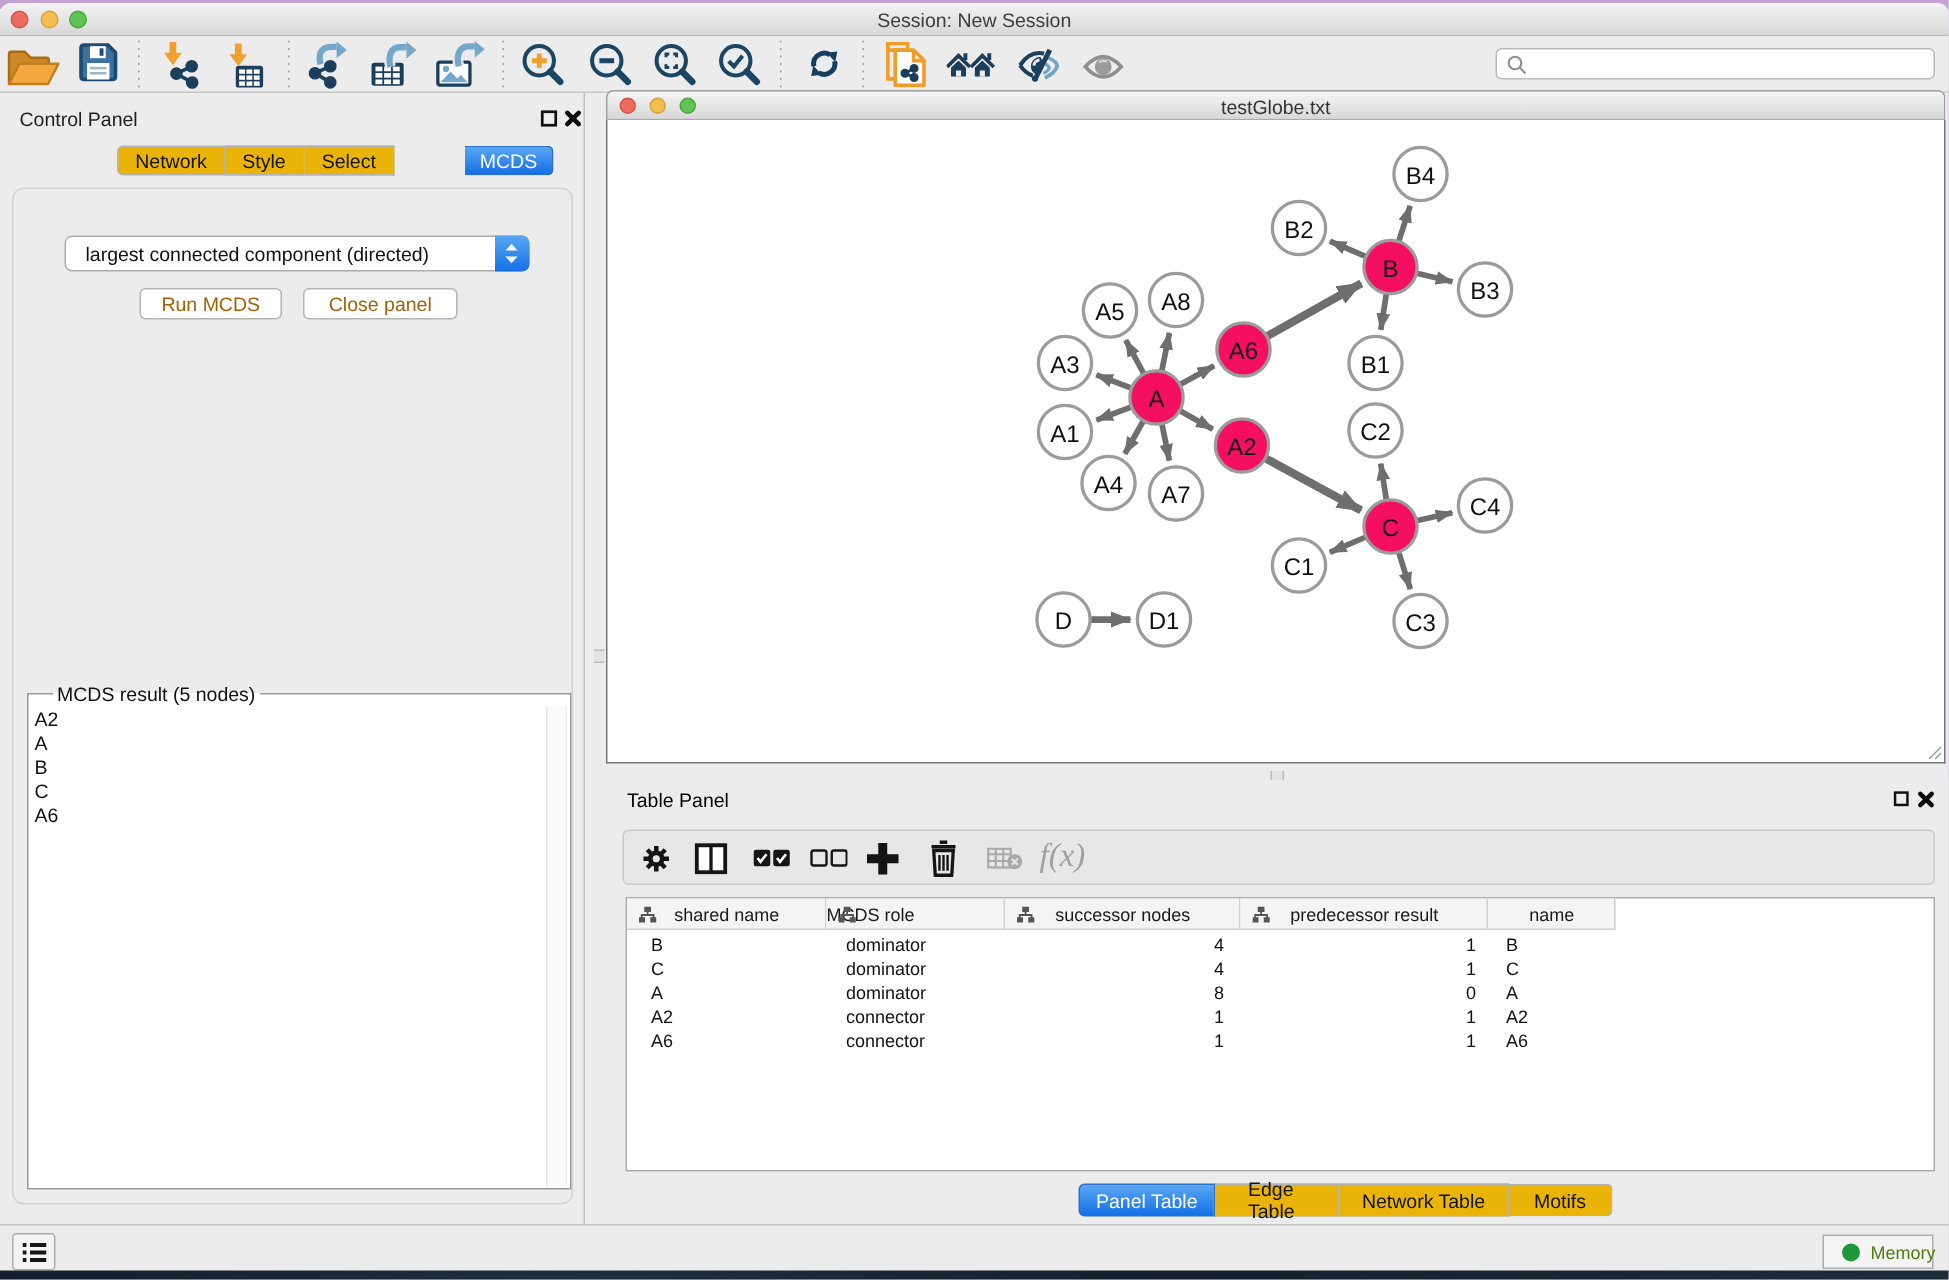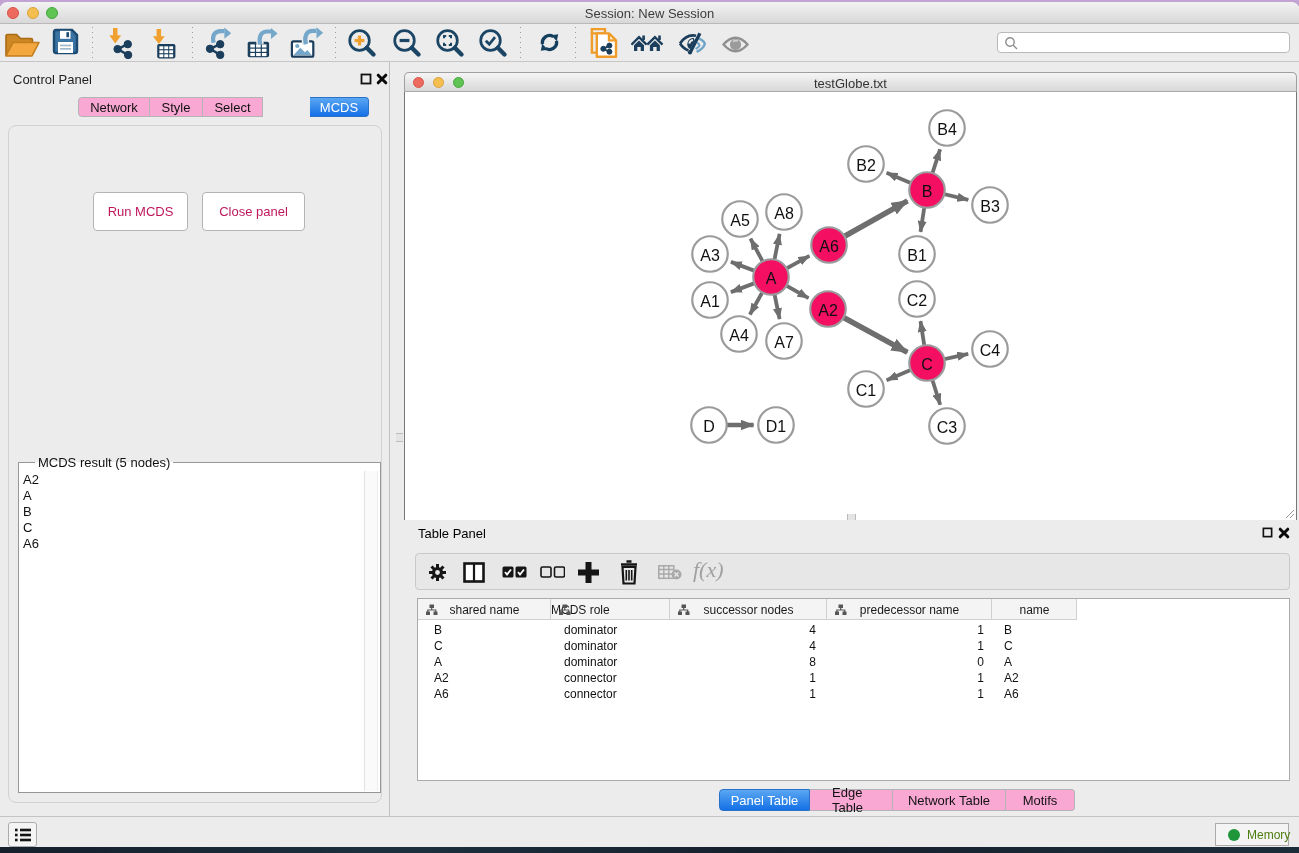--- a/index.html
+++ b/index.html
@@ -23,44 +23,44 @@
   .tbsep { position:absolute; top:3px; height:32px; width:1px;
     background-image:linear-gradient(#9a9a9a 30%, rgba(0,0,0,0) 0%);
     background-size:1px 5px; background-repeat:repeat-y; }
   #toolbar svg { position:absolute; }
   #search { position:absolute; left:997px; top:32px; width:293px; height:21px;
     background:#fff; border:1px solid #b9b9b9; border-radius:4px; }
   
   #cp { position:absolute; left:0; top:62px; width:390px; height:754px; background:#ececec; border-right:1px solid #c0c0c0;}
   #cp .ptitle { position:absolute; left:13px; top:10px; font-size:13px; color:#1e1e1e; }
   #cpTabs { position:absolute; left:78px; top:35px; height:20px; display:flex; font-size:13px; }
-  .seg { border:1px solid #b4b4b4; border-left:none; background:#f9a8d4; color:#111;
+  .seg { border:1px solid #b4b4b4; border-left:none; background:#eab308; color:#111;
     display:flex; align-items:center; justify-content:center; height:20px; }
   .seg.first { border-left:1px solid #b4b4b4; border-radius:4px 0 0 4px; }
   .seg.last  { border-radius:0 4px 4px 0; }
   .seg.sel { background:linear-gradient(#5aa7f2,#1470e6); color:#fff; border-color:#2a71c8;margin-left:47px; }
   #cpPanel { position:absolute; left:8px; top:63px; width:374px; height:678px;
     background:#ececec; border:1px solid #d2d2d2; border-radius:8px; }
   #optlabel { position:absolute; left:0; width:100%; top:74px; text-align:center; font-size:13px; color:#111; }
   #dropdown { position:absolute; left:43px; top:95px; width:310px; height:24px;
     background:#fff; border:1px solid #ababab; border-radius:5px; font-size:13px; color:#111; }
   #dropdown .txt { position:absolute; left:13px; top:4px; }
   #dropdown .btn { position:absolute; right:-1px; top:-1px; width:23px; height:24px;
     background:linear-gradient(#5aa7f2,#1470e6); border-radius:0 5px 5px 0; }
   #dropdown .btn svg { position:absolute; left:4px; top:3px; }
-  .pbtn { position:absolute; height:39px; background:#fff;
-    border:1px solid #b4b4b4; border-radius:4px; font-size:13px; color:#be185d;
+  .pbtn { position:absolute; height:21px; background:#fff;
+    border:1px solid #b4b4b4; border-radius:4px; font-size:13px; color:#a16207;
     display:flex; align-items:center; justify-content:center; }
   fieldset { position:absolute; left:18px; top:393px; width:363px; height:338px;
     background:#fff; border:1px solid #979797; }
   legend { font-size:13px; color:#111; margin-left:16px; padding:0 3px; }
   #mcdsList { position:absolute; left:4px; top:2px; font-size:13px; color:#111; line-height:16px; }
   #listSB { position:absolute; right:2px; top:1px; bottom:1px; width:14px; background:#fafafa; border-left:1px solid #e3e3e3; border-right:1px solid #eee;}
   
-  #nw { position:absolute; left:404px; top:72px; width:893px; height:449px; }
+  #nw { position:absolute; left:404px; top:60px; width:893px; height:449px; }
   #nwTitle { position:absolute; left:0; top:0; width:100%; height:20px;
     background:linear-gradient(#f5f5f5,#d8d8d8); border:1px solid #9f9f9f; border-bottom:1px solid #aaa;
     border-radius:5px 5px 0 0; }
   #nwTitle .t1 { left:8px; top:4px; width:11px; height:11px; background:#ee6a5f; border:1px solid #d45549;}
   #nwTitle .t2 { left:28px; top:4px; width:11px; height:11px; background:#f5bf4f; border:1px solid #d9a13e;}
   #nwTitle .t3 { left:48px; top:4px; width:11px; height:11px; background:#5fc454; border:1px solid #45a73c;}
   #nwTitle .title { position:absolute; left:0; right:0; top:3px; text-align:center; font-size:13px; color:#333; }
   #canvas { position:absolute; left:0; top:20px; width:893px; height:429px;
     background:#fff; border:1px solid #777; border-top:none; }
   
@@ -286,20 +286,29 @@
     <svg style="position:absolute; left:376px; top:11px;" width="12" height="12" viewBox="0 0 12 12">
       <path d="M2.2 2.2 L9.8 9.8 M9.8 2.2 L2.2 9.8" stroke="#0a0a0a" stroke-width="3" stroke-linecap="round"></path>
     </svg>
     <div id="cpTabs">
       <div class="seg first" style="width:72px;">Network</div>
       <div class="seg" style="width:53px;">Style</div>
       <div class="seg" style="width:60px;">Select</div>
       <div class="seg last sel" style="width:59px;">MCDS</div>
     </div>
     <div id="cpPanel"></div>
+    <div id="dropdown">
+      <div class="txt">largest connected component (directed)</div>
+      <div class="btn">
+        <svg width="14" height="18" viewBox="0 0 14 18">
+          <path d="M3 7 L7 2.5 L11 7 Z" fill="#fff"></path>
+          <path d="M3 11 L7 15.5 L11 11 Z" fill="#fff"></path>
+        </svg>
+      </div>
+    </div>
     <div class="pbtn" style="left:93px; top:130px; width:95px;">Run MCDS</div>
     <div class="pbtn" style="left:202px; top:130px; width:103px;">Close panel</div>
     <fieldset>
       <legend>MCDS result (5 nodes)</legend>
       <div id="mcdsList">A2<br>A<br>B<br>C<br>A6</div>
       <div id="listSB"></div>
     </fieldset>
   </div>
 
   <div id="nw">
@@ -452,21 +461,21 @@
     </div>
     <div id="tpTable">
       <div class="hdr" style="left:0; width:133px;"></div>
       <div class="hdr" style="left:133px; width:119px;"></div>
       <div class="hdr" style="left:252px; width:157px;"></div>
       <div class="hdr" style="left:409px; width:165px;"></div>
       <div class="hdr" style="left:574px; width:85px;"></div>
       <div class="cell hdrtxt" style="left:0; width:133px; text-align:center;">shared name</div>
       <div class="cell hdrtxt" style="left:133px; width:119px; text-align:left;">MCDS role</div>
       <div class="cell hdrtxt" style="left:252px; width:157px; text-align:center;">successor nodes</div>
-      <div class="cell hdrtxt" style="left:409px; width:165px; text-align:center;">predecessor name</div>
+      <div class="cell hdrtxt" style="left:409px; width:165px; text-align:center;">predecessor result</div>
       <div class="cell hdrtxt" style="left:574px; width:85px; text-align:center;">name</div>
       <svg class="hico" style="left:8px; top:5px;">
           <use href="#sitemap"></use>
         </svg>
       <svg class="hico" style="left:141px; top:5px;">
           <use href="#sitemap"></use>
         </svg>
       <svg class="hico" style="left:260px; top:5px;">
           <use href="#sitemap"></use>
         </svg>

